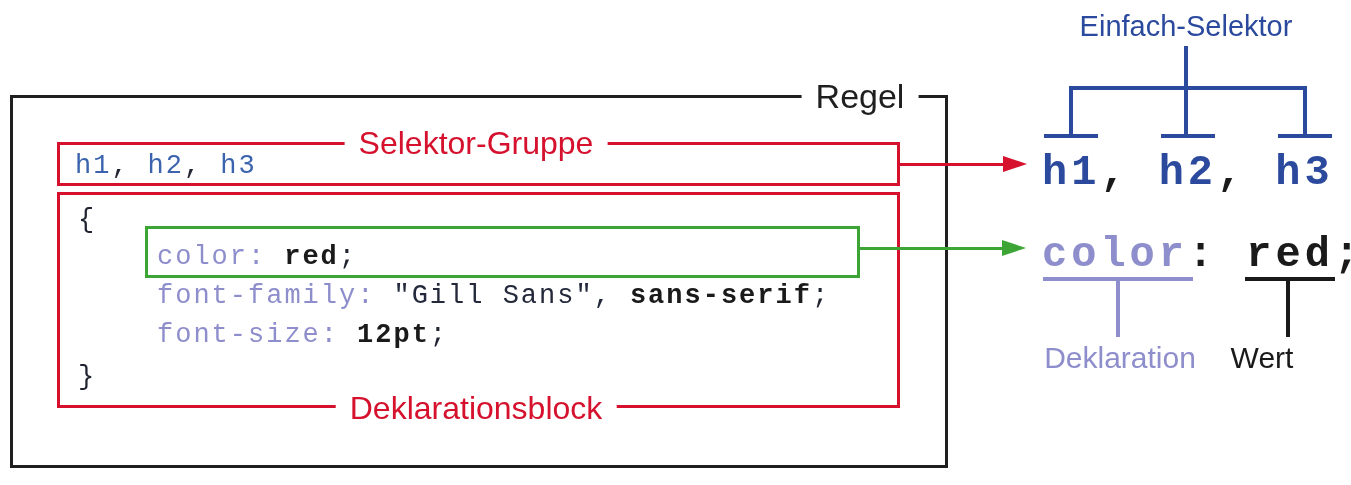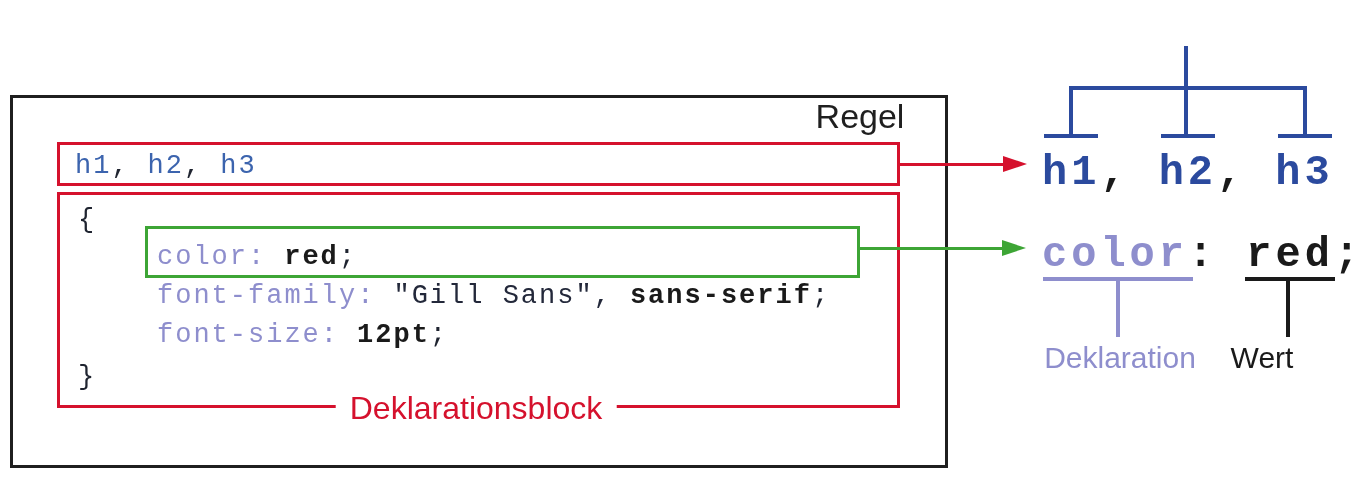--- a/index.html
+++ b/index.html
@@ -13,21 +13,21 @@
   .black-box{left:10px;top:95px;width:938px;height:373px;border:3px solid #1f1f1f;}
   .sel-box{left:57px;top:142px;width:843px;height:44px;border:3px solid #d5112d;}
   .decl-box{left:57px;top:192px;width:843px;height:216px;border:3px solid #d5112d;}
   .green-box{left:145px;top:226px;width:715px;height:52px;border:3px solid #3da535;}
   
   .tag{
     transform:translate(-50%,-50%);
     background:#ffffff;padding:0 14px;white-space:nowrap;
     font-size:32px;line-height:36px;
   }
-  .tag-regel{left:860px;top:96px;color:#1f1f1f;font-size:34px;margin-top:20px;}
+  .tag-regel{left:860px;top:96px;color:#1f1f1f;font-size:34px;}
   .tag-selgruppe{left:476px;top:143px;color:#d5112d;}
   .tag-dekl{left:446px;top:227px;color:#3da535;}
   .tag-declblock{left:476px;top:408px;color:#d5112d;text-align:right;}
   
   .code{
     font-family:"Liberation Mono","DejaVu Sans Mono",monospace;
     font-size:27px;line-height:34px;letter-spacing:2px;white-space:nowrap;
     color:#1f2430;
   }
   .c-blue{color:#3c64ae;}
@@ -87,39 +87,41 @@
 
   <div class="abs black-box"></div>
 
   <div class="abs sel-box"></div>
 
   <div class="abs decl-box"></div>
 
   <div class="abs green-box"></div>
 
   <div class="abs tag tag-regel">Regel</div>
+  <div class="abs tag tag-selgruppe">Selektor-Gruppe</div>
   <div class="abs tag tag-declblock">Deklarationsblock</div>
 
   <div class="abs code line-sel"><span class="c-blue">h1</span><span class="c-dark">,</span><span class="c-blue sp">h2</span><span class="c-dark">,</span><span class="c-blue sp">h3</span></div>
 
   <div class="abs code line-ob">{</div>
 
   <div class="abs code line-color"><span class="c-peri">color</span><span class="c-peri">:</span><span class="c-val sp">red</span><span class="c-dark">;</span></div>
 
   <div class="abs code line-ff"><span class="c-peri">font-family</span><span class="c-peri">:</span><span class="c-str sp">"Gill Sans",</span><span class="c-val sp">sans-serif</span><span class="c-dark">;</span></div>
 
   <div class="abs code line-fs"><span class="c-peri">font-size</span><span class="c-peri">:</span><span class="c-val sp">12pt</span><span class="c-dark">;</span></div>
 
   <div class="abs code line-cb">}</div>
 
   <div class="abs hline red-line"></div>
   <div class="abs arrowhead red-head"></div>
   <div class="abs hline green-line"></div>
   <div class="abs arrowhead green-head"></div>
 
+  <div class="abs note note-einfach">Einfach-Selektor</div>
   <div class="abs tree tree-stem"></div>
   <div class="abs tree tree-hbar"></div>
   <div class="abs tree tree-v1"></div>
   <div class="abs tree tree-v2"></div>
   <div class="abs tree tree-v3"></div>
   <div class="abs tree tree-b1"></div>
   <div class="abs tree tree-b2"></div>
   <div class="abs tree tree-b3"></div>
 
   <div class="abs bigcode big-sel"><span>h1</span><span class="b-black">,</span><span class="bsp">h2</span><span class="b-black">,</span><span class="bsp">h3</span></div>

